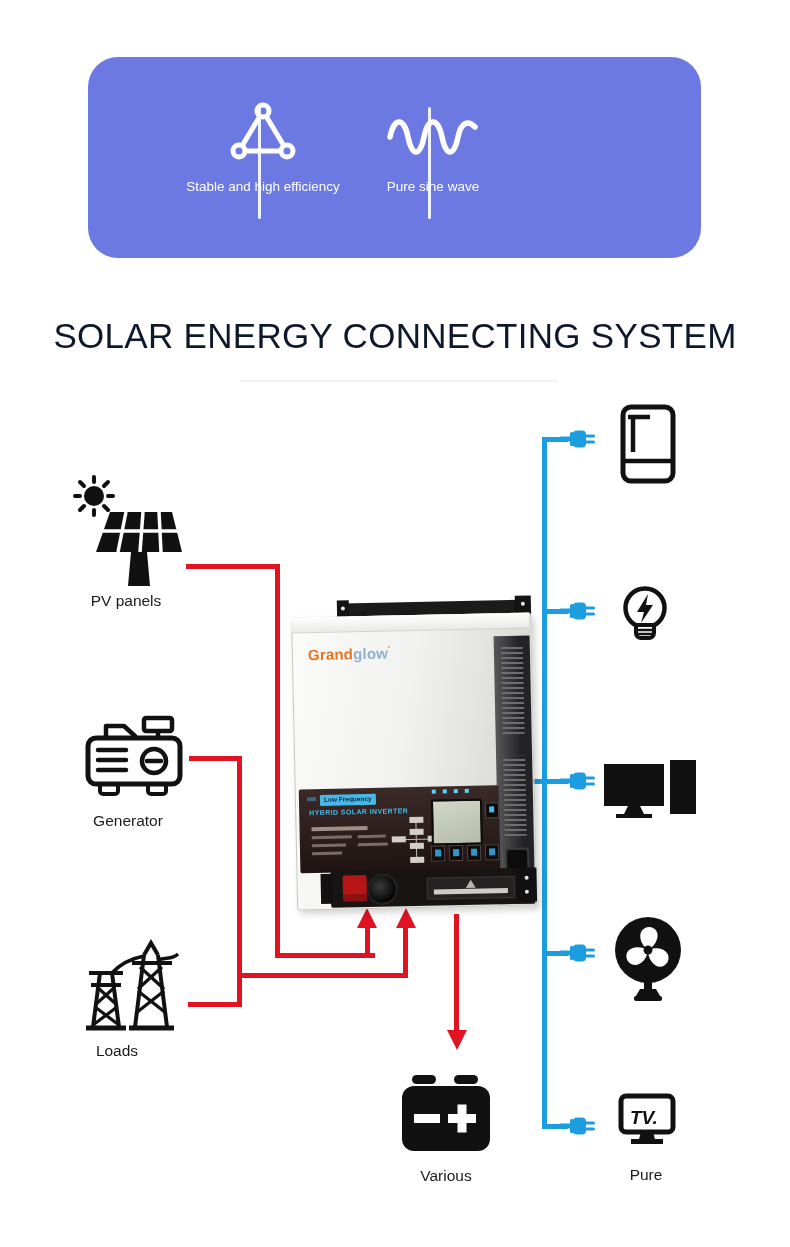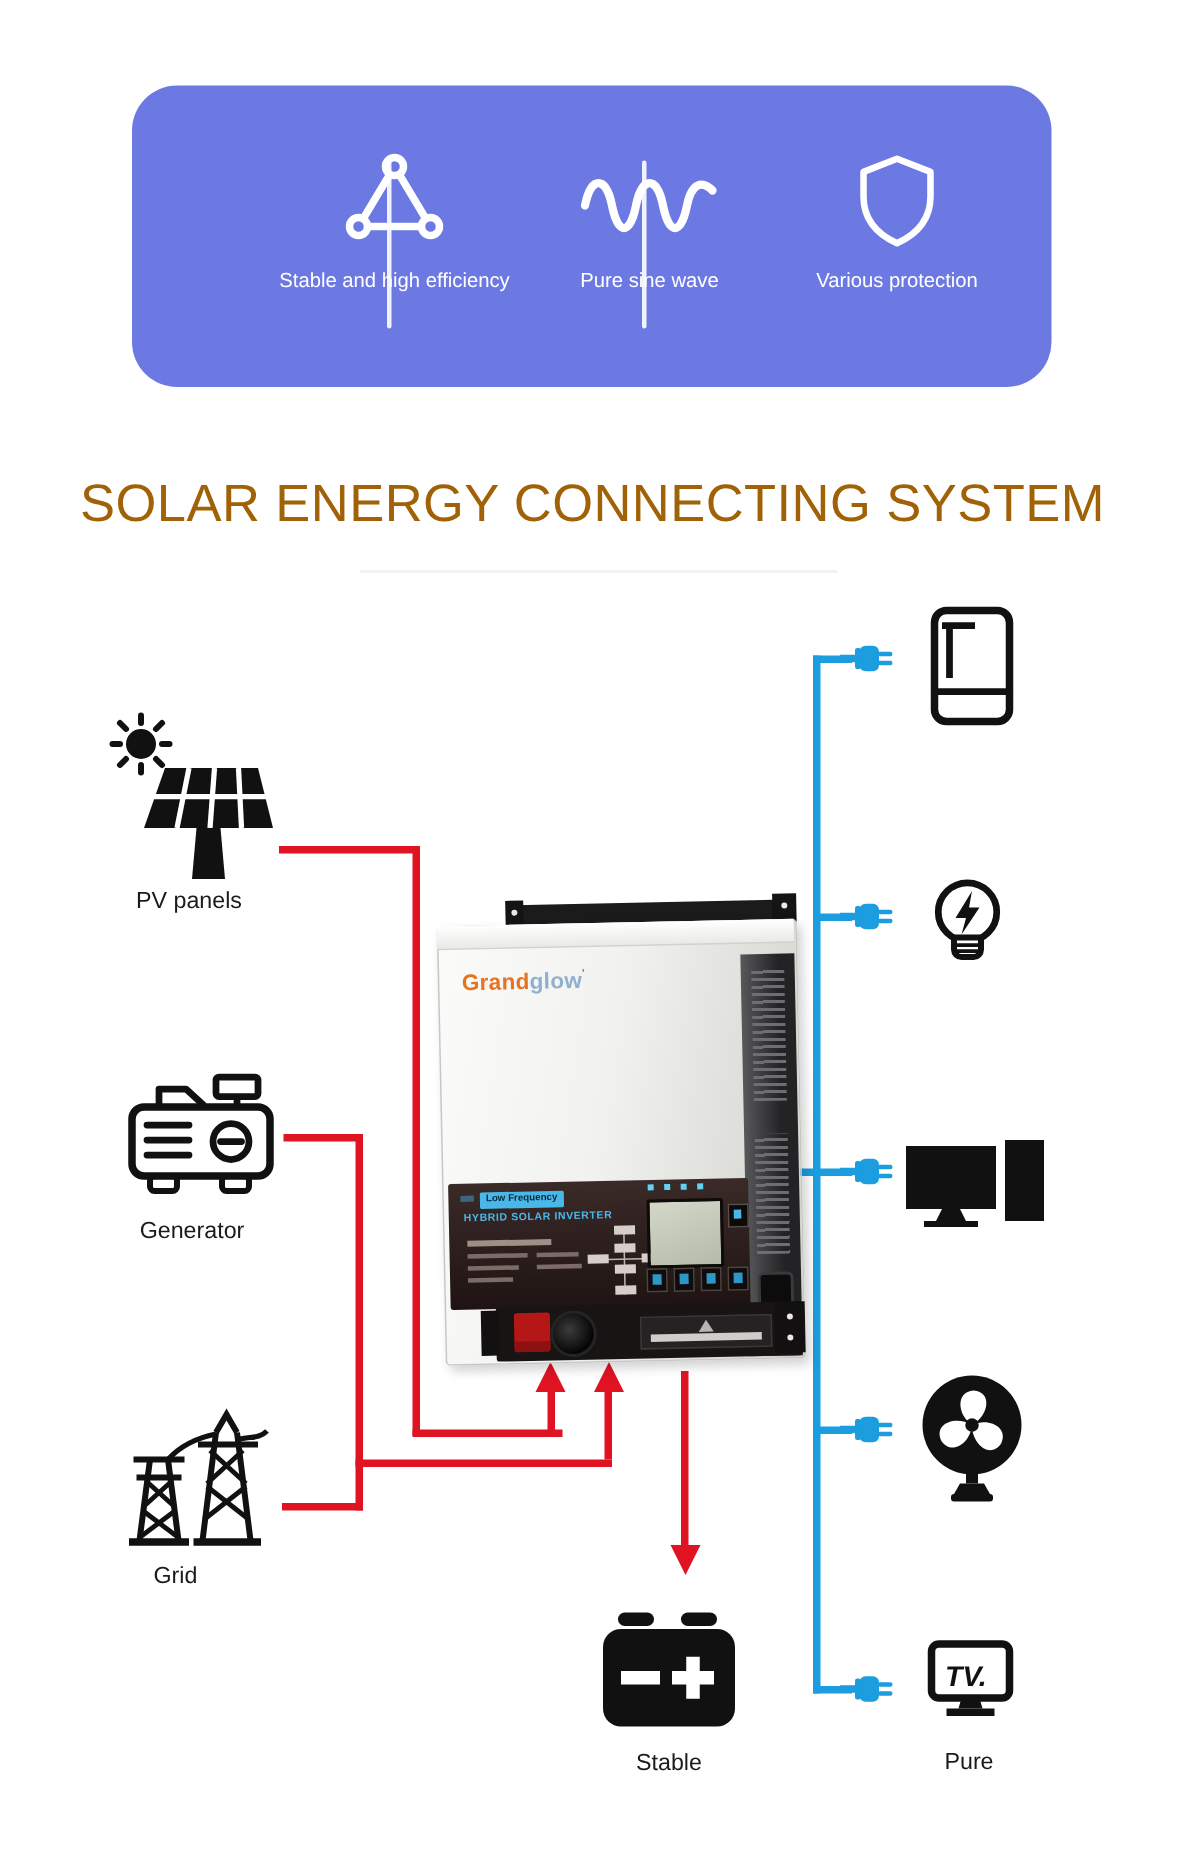--- a/index.html
+++ b/index.html
@@ -16,21 +16,21 @@
   .banner{position:absolute;left:88px;top:57px;width:613px;height:201px;
           background:var(--banner-bg);border-radius:30px;}
   .feature{position:absolute;top:0;height:100%;text-align:center;}
   .feature .ficon{position:absolute;left:50%;transform:translateX(-50%);top:44px;}
   .feature .flabel{position:absolute;left:50%;transform:translateX(-50%);top:122px;
                    color:#fff;font-size:13.5px;white-space:nowrap;}
   .bdiv{position:absolute;top:50px;width:2.5px;height:112px;background:rgba(255,255,255,.9);border-radius:2px;}
 
   
   .title{position:absolute;left:0;right:0;top:316px;text-align:center;margin:0;
-         font-size:35px;font-weight:500;letter-spacing:.3px;color:#a16207;}
+         font-size:35px;font-weight:500;letter-spacing:.3px;color:#0f172a;}
   .faint-line{position:absolute;left:240px;top:380px;width:318px;height:2px;background:#f3f2f0;}
 
   
   .hline,.vline{position:absolute;}
   .red{background:var(--line-red);}
   .blue{background:var(--line-blue);}
   .arrow-up{position:absolute;width:0;height:0;border-left:10px solid transparent;
             border-right:10px solid transparent;border-bottom:20px solid var(--line-red);}
   .arrow-down{position:absolute;width:0;height:0;border-left:10px solid transparent;
               border-right:10px solid transparent;border-top:20px solid var(--line-red);}
@@ -111,28 +111,20 @@
     <div class="bdiv" style="left:170px;"></div>
     <div class="feature" style="left:265px;width:160px;">
       <span class="ficon" style="top:56px;">
         <svg class="wicon" width="96" height="44" viewBox="0 0 96 44">
           <path d="M5,24 C9,4 19,4 23,24 C27,44 35,44 39,24 C43,4 53,4 57,24 C61,44 69,44 73,24 C76,9 83,7 90,14" fill="none" stroke="#fff" stroke-width="5.5" stroke-linecap="round"></path>
         </svg>
       </span>
       <span class="flabel">Pure sine wave</span>
     </div>
     <div class="bdiv" style="left:340px;"></div>
-    <div class="feature" style="left:420px;width:180px;">
-      <span class="ficon">
-        <svg class="wicon" width="60" height="66" viewBox="0 0 60 68">
-          <path d="M30,5 L53,14 V31 C53,47 43,57 30,63 C17,57 7,47 7,31 V14 Z" fill="none" stroke="#fff" stroke-width="4.5" stroke-linejoin="round"></path>
-        </svg>
-      </span>
-      <span class="flabel">Various protection</span>
-    </div>
   </section>
 
   <h1 class="title">SOLAR ENERGY CONNECTING SYSTEM</h1>
   <div class="faint-line"></div>
 
   <div class="hline red" style="left:186px;top:564px;width:94px;height:5px;"></div>
   <div class="vline red" style="left:275px;top:564px;width:5px;height:393px;"></div>
   <div class="hline red" style="left:275px;top:953px;width:100px;height:5px;"></div>
   <div class="vline red" style="left:364.5px;top:928px;width:5px;height:27px;"></div>
   <div class="arrow-up" style="left:357px;top:908px;"></div>
@@ -269,21 +261,21 @@
         <line x1="62" y1="34" x2="86" y2="56"></line>
           <line x1="84" y1="34" x2="60" y2="56"></line>
         <line x1="60" y1="58" x2="88" y2="80"></line>
           <line x1="86" y1="58" x2="58" y2="80"></line>
       </g>
       <line x1="51" y1="95" x2="96" y2="95" stroke-width="5"></line>
       <path d="M34,40 C44,29 56,25 66,23" stroke-width="3.5"></path>
       <path d="M80,27 C88,24 94,27 100,21" stroke-width="3.5"></path>
     </svg>
   </span>
-  <div class="dlabel" style="left:62px;top:1042px;width:110px;">Grid</div>
+  <div class="dlabel" style="left:62px;top:1042px;width:110px;">Loads</div>
 
   <div class="inverter">
     <div class="inv-bracket"></div>
     <div class="inv-tab" style="left:50px;top:1px;width:12px;height:18px;">
         <span class="screw" style="left:4px;top:6px;"></span>
       </div>
     <div class="inv-tab" style="left:228px;top:0;width:16px;height:19px;">
         <span class="screw" style="left:6px;top:6px;"></span>
       </div>
     <div class="inv-body"></div>
@@ -410,15 +402,15 @@
   <span class="abs" style="left:400px;top:1073px;">
     <svg class="icon" width="92" height="84" viewBox="0 0 92 84" fill="currentColor">
       <rect x="12" y="2" width="24" height="9" rx="4.5"></rect>
       <rect x="54" y="2" width="24" height="9" rx="4.5"></rect>
       <rect x="2" y="13" width="88" height="65" rx="12"></rect>
       <rect x="14" y="41" width="26" height="9" fill="#fff"></rect>
       <rect x="48" y="41" width="28" height="9" fill="#fff"></rect>
       <rect x="57.5" y="31.5" width="9" height="28" fill="#fff"></rect>
     </svg>
   </span>
-  <div class="dlabel" style="left:398px;top:1167px;width:96px;">Stable</div>
+  <div class="dlabel" style="left:398px;top:1167px;width:96px;">Various</div>
 
 </div>
 
 </body></html>

